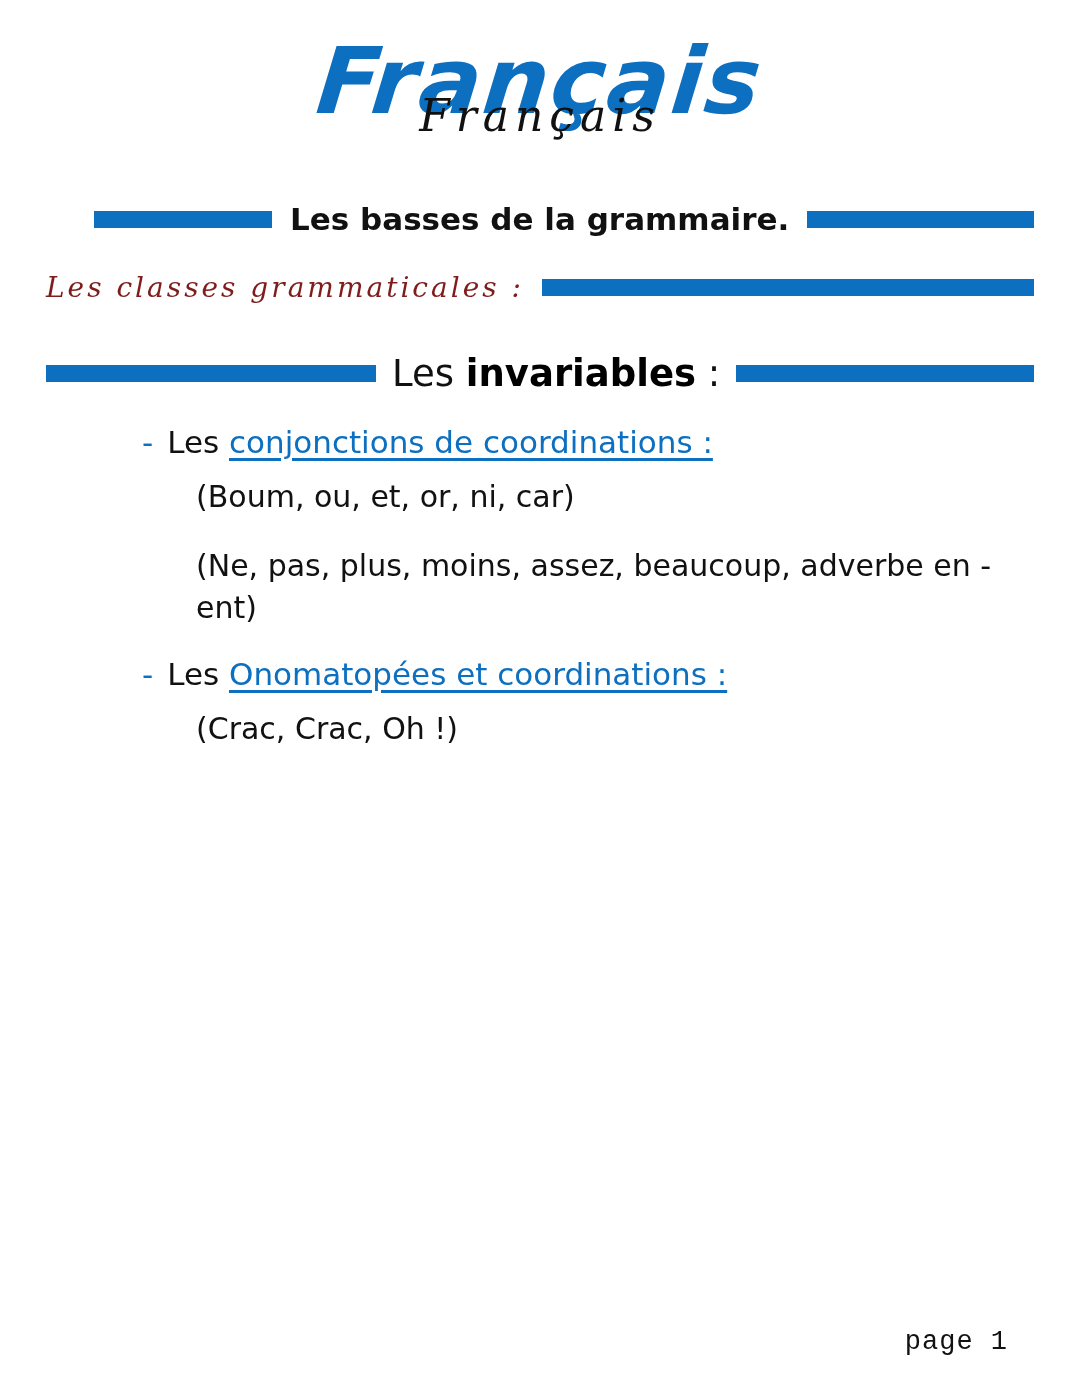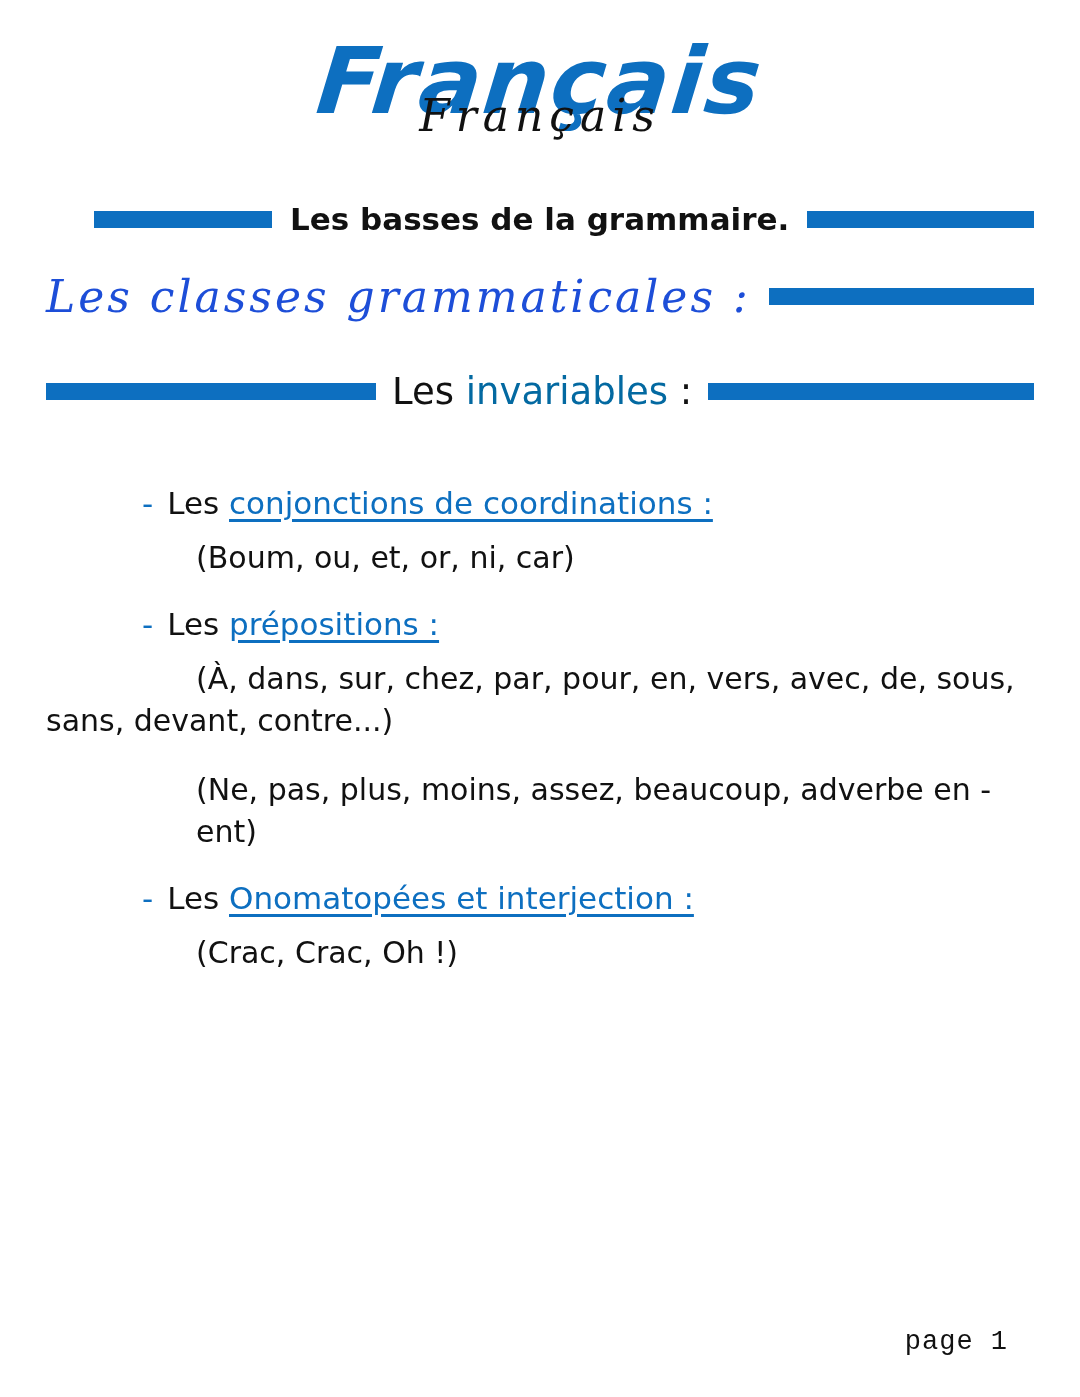--- a/index.html
+++ b/index.html
@@ -76,22 +76,22 @@
 
   
   .script-row {
     display: flex;
     align-items: center;
     margin: 34px 46px 0 46px;
   }
   .script-text {
     font-family: "DejaVu Serif", serif;
     font-style: italic;
-    font-size: 44px;
-    color: #1d4ed8;
+    font-size: 28px;
+    color: #7f1d1d;
     letter-spacing: 3px;
     white-space: nowrap;
     padding-right: 18px;
   }
   .script-bar {
     height: 17px;
     background: #0d6fc0;
     flex: 1 1 auto;
   }
 
@@ -103,25 +103,25 @@
   }
   .section-bar-left { width: 330px; height: 17px; background:#0d6fc0; }
   .section-bar-right { flex: 1 1 auto; height: 17px; background:#0d6fc0; }
   .section-title {
     font-family: "DejaVu Sans", sans-serif;
     font-size: 37px;
     padding: 0 16px;
     white-space: nowrap;
     color: #111;
   }
-  .section-title .hl { color: #0369a1; }
+  .section-title .hl { color: #000000; font-weight: bold; }
 
   
   .content {
-    margin: 72px 46px 0 46px;
+    margin: 29px 46px 0 46px;
     font-family: "DejaVu Sans", sans-serif;
   }
   .item { margin-bottom: 26px; }
   .item-head {
     font-size: 31px;
     color: #0d6fc0;
     padding-left: 96px;
     white-space: nowrap;
   }
   .item-head .dash { color: #0d6fc0; margin-right: 14px; }
@@ -184,33 +184,27 @@
 <div class="content">
 
   <div class="item">
     <div class="item-head">
       <span class="dash">-</span><span class="les">Les </span><span class="term">conjonctions de coordinations :</span>
     </div>
     <div class="item-examples">(Boum, ou, et, or, ni, car)</div>
   </div>
 
 
+
+  <div class="item">
+    <div class="item-examples">(Ne, pas, plus, moins, assez, beaucoup, adverbe en -ent)</div>
+  </div>
+
   <div class="item">
     <div class="item-head">
-      <span class="dash">-</span><span class="les">Les </span><span class="term">prépositions :</span>
-    </div>
-    <div class="item-examples wrap">(À, dans, sur, chez, par, pour, en, vers, avec, de, sous, sans, devant, contre...)</div>
-  </div>
-
-  <div class="item">
-    <div class="item-examples">(Ne, pas, plus, moins, assez, beaucoup, adverbe en -ent)</div>
-  </div>
-
-  <div class="item">
-    <div class="item-head">
-      <span class="dash">-</span><span class="les">Les </span><span class="term">Onomatopées et interjection :</span>
+      <span class="dash">-</span><span class="les">Les </span><span class="term">Onomatopées et coordinations :</span>
     </div>
     <div class="item-examples">(Crac, Crac, Oh !)</div>
   </div>
 
 </div>
 
 <div class="footer">page 1</div>
 
 </body></html>

